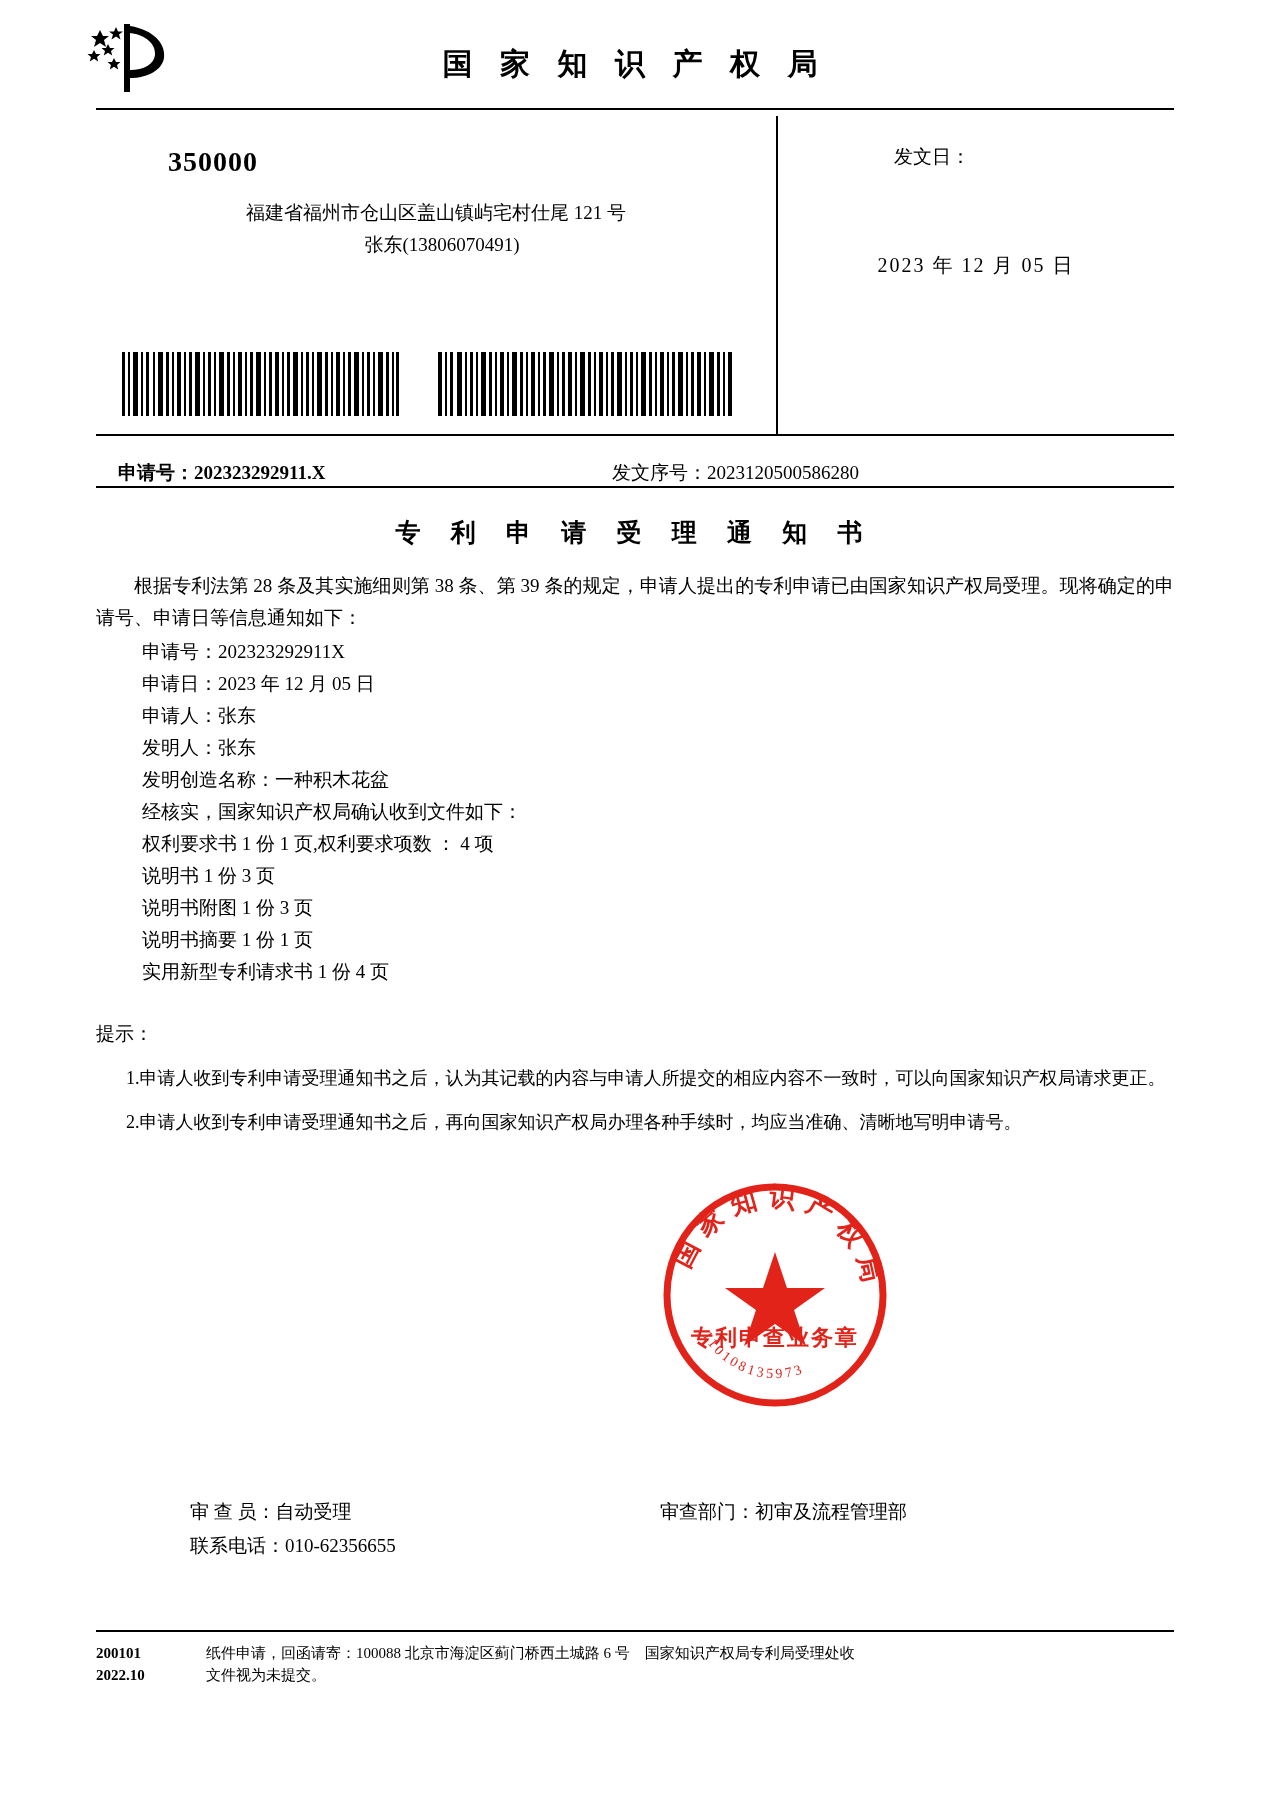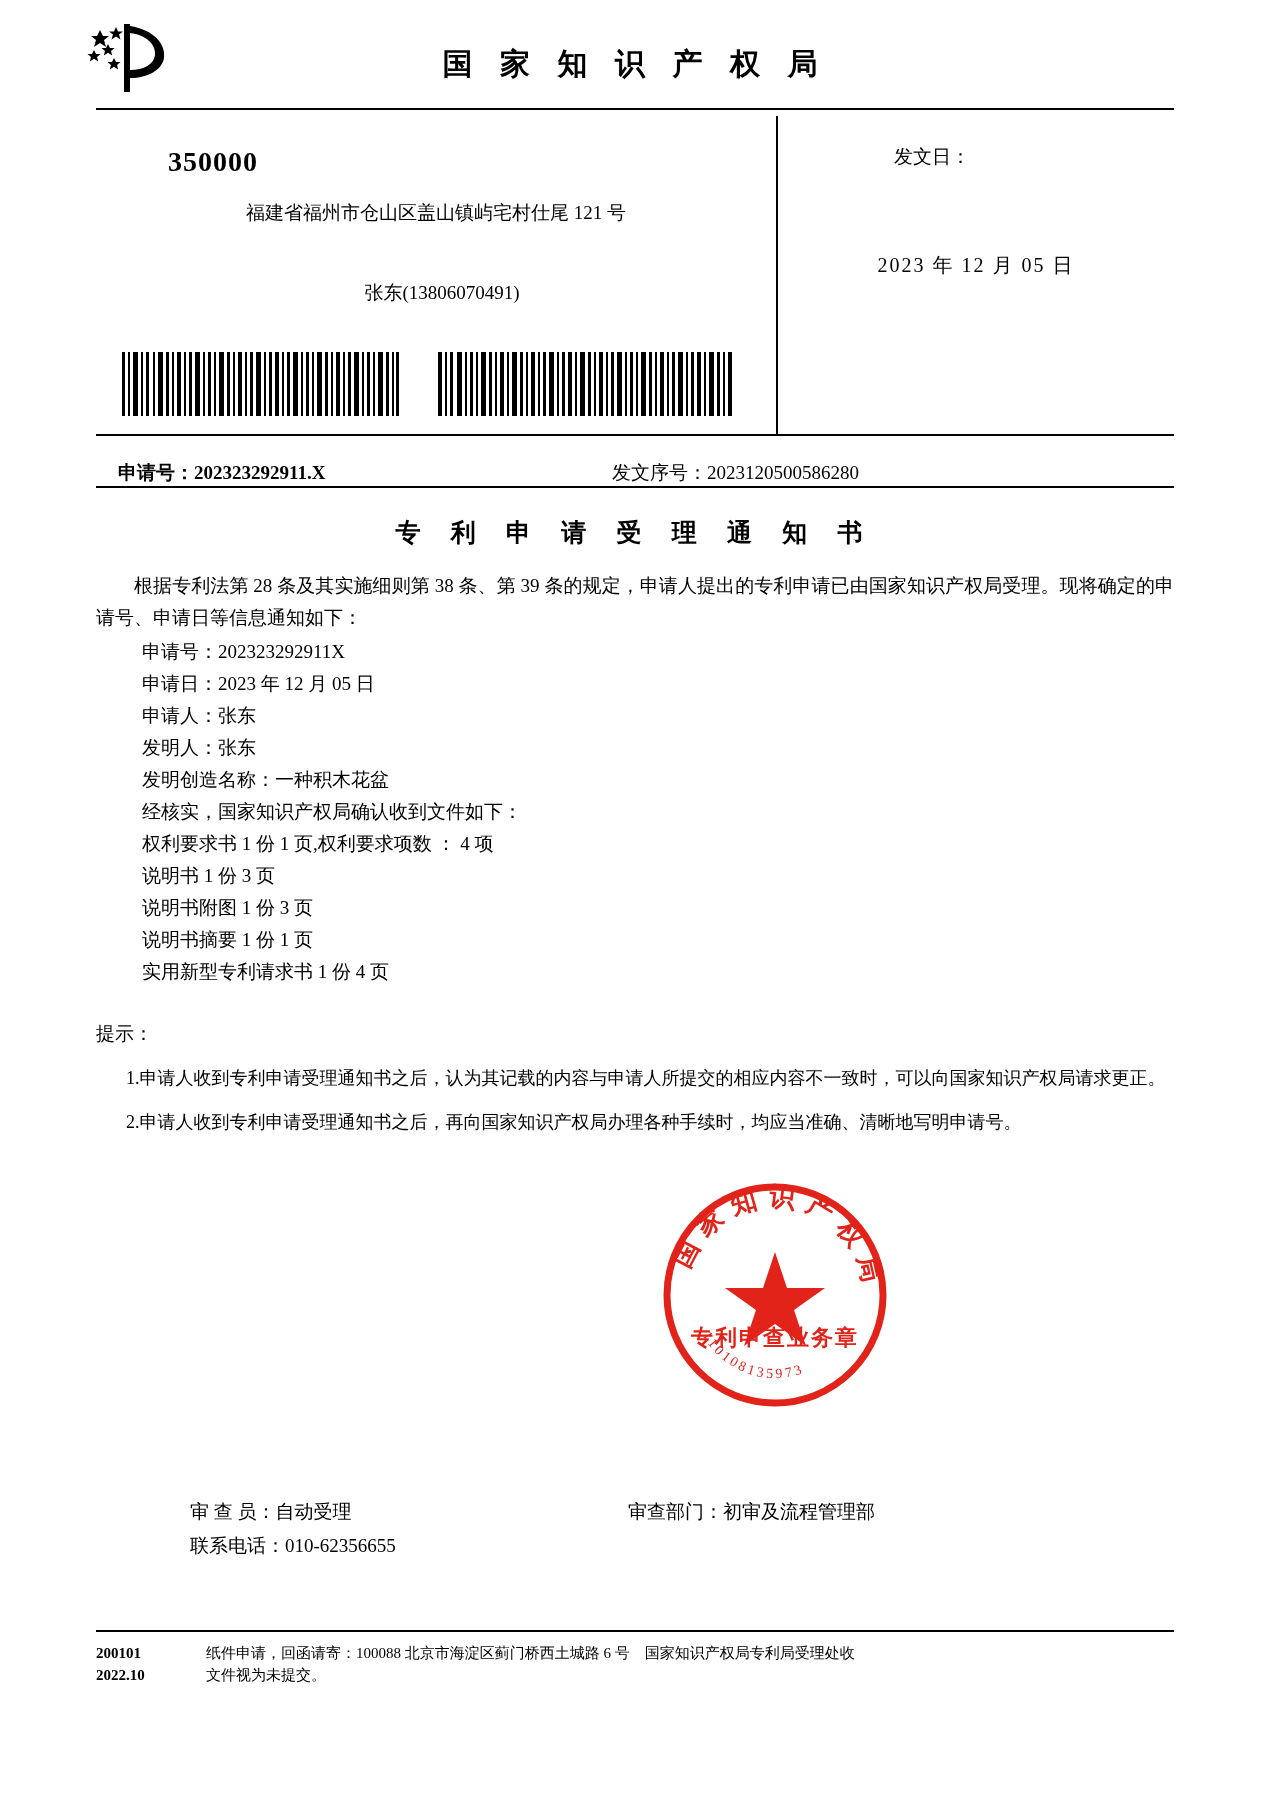--- a/index.html
+++ b/index.html
@@ -80,21 +80,20 @@
     text-align: center;
     font-size: 19px;
   }
   .addr-line2 {
     position: absolute;
     left: 12px;
     right: 0;
     top: 116px;
     text-align: center;
     font-size: 19px;
-    margin-top: 48px;
   }
 
   .date-box {
     position: absolute;
     left: 776px;
     top: 116px;
     right: 96px;
     height: 318px;
     border-left: 2px solid #000;
   }
@@ -213,21 +212,21 @@
   
   .sig-examiner {
     position: absolute;
     left: 190px;
     top: 1495px;
     font-size: 19px;
     line-height: 34px;
   }
   .sig-dept {
     position: absolute;
-    left: 628px;
+    left: 660px;
     top: 1495px;
     font-size: 19px;
     line-height: 34px;
   }
 
   
   .rule-bottom {
     position: absolute;
     left: 96px;
     right: 96px;

